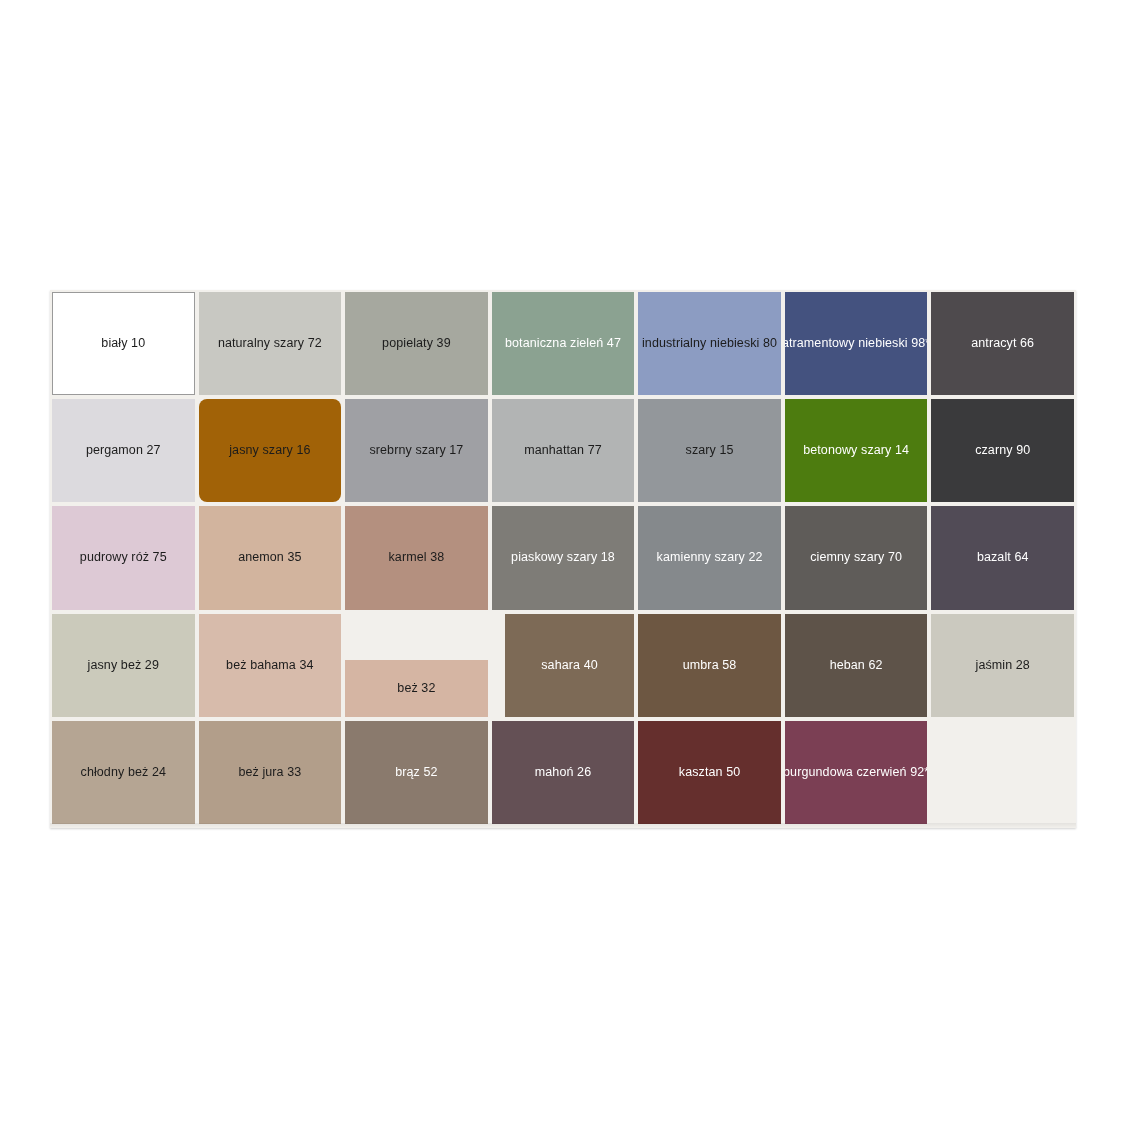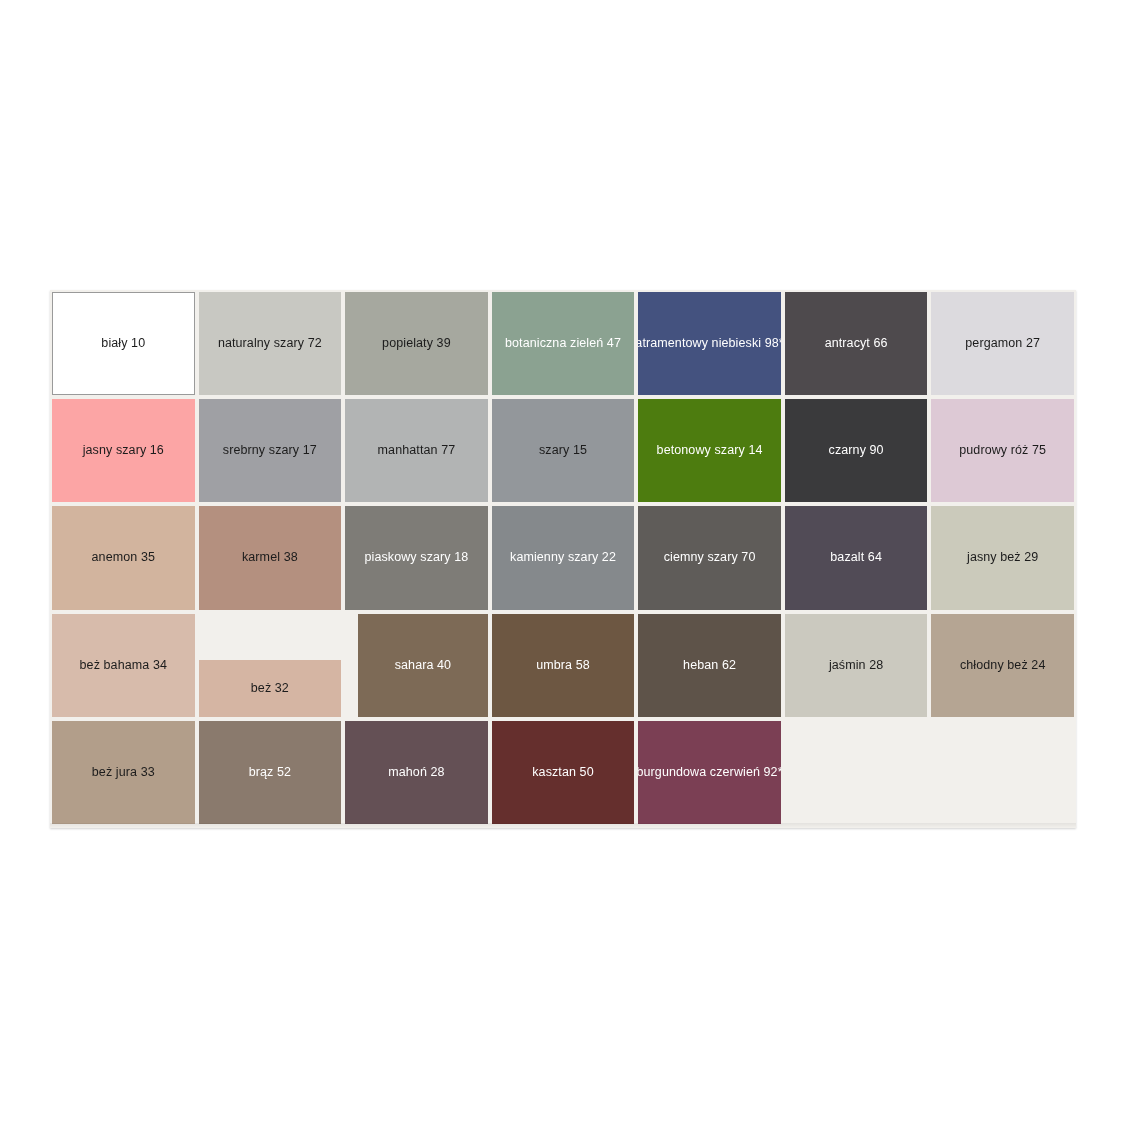--- a/index.html
+++ b/index.html
@@ -90,30 +90,33 @@
         </div>
         <div class="swatch light" style="background-color: rgb(200, 200, 194);">
           <span class="swatch-label">naturalny szary 72</span>
         </div>
         <div class="swatch light" style="background-color: rgb(166, 168, 159);">
           <span class="swatch-label">popielaty 39</span>
         </div>
         <div class="swatch dark" style="background-color: rgb(139, 162, 145);">
           <span class="swatch-label">botaniczna zieleń 47</span>
         </div>
+        <div class="swatch light" style="background-color: rgb(140, 156, 194);">
+          <span class="swatch-label">industrialny niebieski 80</span>
+        </div>
         <div class="swatch dark" style="background-color: rgb(68, 82, 127);">
           <span class="swatch-label">atramentowy niebieski 98*</span>
         </div>
         <div class="swatch dark" style="background-color: rgb(78, 74, 77);">
           <span class="swatch-label">antracyt 66</span>
         </div>
         <div class="swatch light" style="background-color: rgb(220, 218, 222);">
           <span class="swatch-label">pergamon 27</span>
         </div>
-        <div class="swatch light" style="background-color: #fca5a5;">
+        <div class="swatch light" style="background-color: #a16207; border-radius: 8px;">
           <span class="swatch-label">jasny szary 16</span>
         </div>
         <div class="swatch light" style="background-color: rgb(159, 160, 164);">
           <span class="swatch-label">srebrny szary 17</span>
         </div>
         <div class="swatch light" style="background-color: rgb(178, 180, 180);">
           <span class="swatch-label">manhattan 77</span>
         </div>
         <div class="swatch light" style="background-color: rgb(147, 151, 155);">
           <span class="swatch-label">szary 15</span>
@@ -169,21 +172,21 @@
         <div class="swatch light" style="background-color: rgb(181, 165, 147);">
           <span class="swatch-label">chłodny beż 24</span>
         </div>
         <div class="swatch light" style="background-color: rgb(178, 158, 138);">
           <span class="swatch-label">beż jura 33</span>
         </div>
         <div class="swatch dark" style="background-color: rgb(138, 122, 109);">
           <span class="swatch-label">brąz 52</span>
         </div>
         <div class="swatch dark" style="background-color: rgb(100, 80, 85);">
-          <span class="swatch-label">mahoń 28</span>
+          <span class="swatch-label">mahoń 26</span>
         </div>
         <div class="swatch dark" style="background-color: rgb(101, 47, 45);">
           <span class="swatch-label">kasztan 50</span>
         </div>
         <div class="swatch dark" style="background-color: rgb(123, 63, 84);">
           <span class="swatch-label">burgundowa czerwień 92*</span>
         </div>
       </div>
   </div>
 </div>

